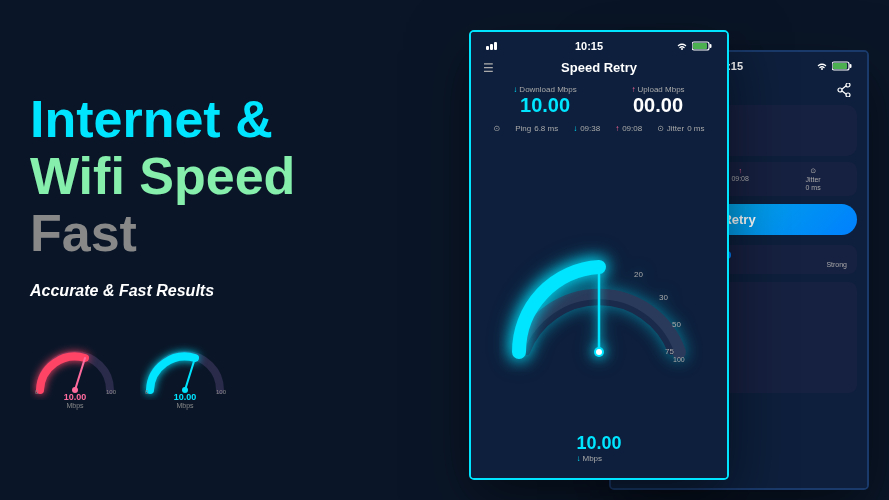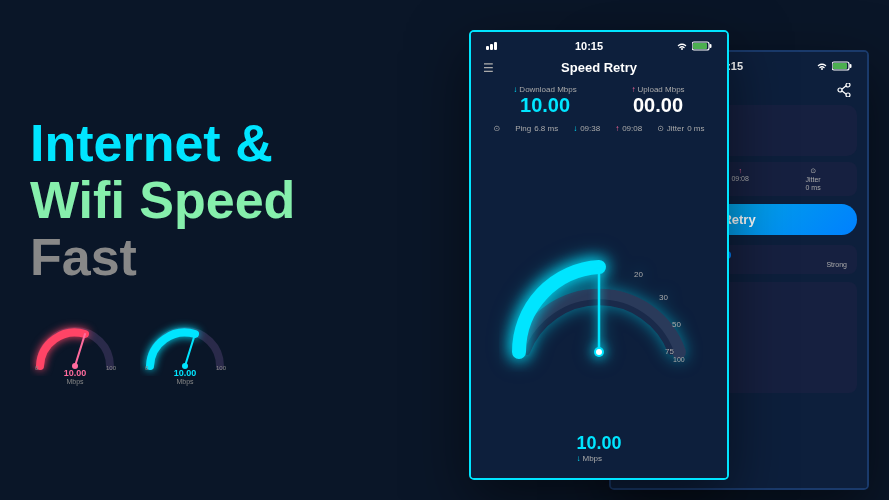--- a/index.html
+++ b/index.html
@@ -335,20 +335,21 @@
     <div>
       <span class="title-internet">Internet &amp;</span>
     </div>
     <div>
       <span class="title-wifi">Wifi </span><span class="title-speed">Speed</span>
     </div>
     <div>
       <span class="title-test">Fast</span>
     </div>
   </div>
+  <div class="subtitle">Accurate &amp; Fast Results</div>
 
   <div class="mini-gauges">
 
     <div class="mini-gauge-container">
       <svg width="90" height="60" viewBox="0 0 90 60">
 
         <path d="M 10 50 A 35 35 0 0 1 80 50" stroke="#2a2a4a" stroke-width="8" fill="none" stroke-linecap="round"></path>
 
         <path d="M 10 50 A 35 35 0 0 1 55 18" stroke="#ff4466" stroke-width="8" fill="none" stroke-linecap="round" style="filter: drop-shadow(0 0 4px #ff4466)"></path>
 

